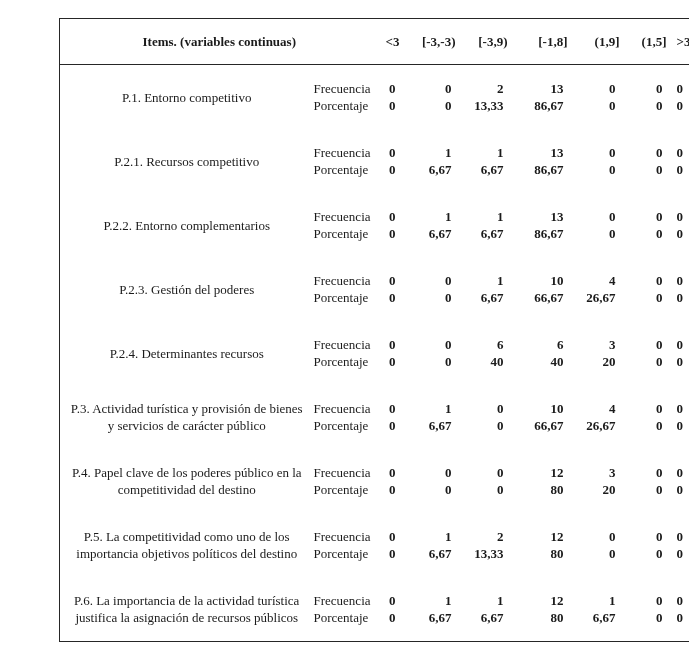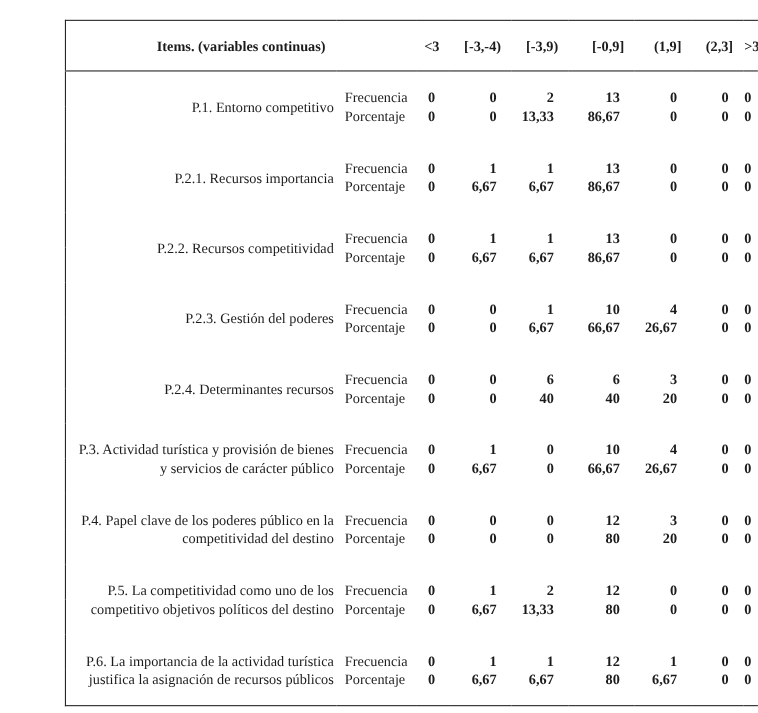--- a/index.html
+++ b/index.html
@@ -46,21 +46,21 @@
   th.num-h  { text-align: right; padding-right: 9px; }
   th.num-h.c7h { padding-right: 25px; }
 
   td {
     font-size: 13px;
     line-height: 15px;
     vertical-align: top;
   }
   td.item {
     vertical-align: middle;
-    text-align: right;
+    text-align: center;
     padding-left: 10px;
     padding-right: 2px;
     white-space: pre;
     line-height: 17px;
   }
   td.type {
     text-align: left;
     padding-left: 8px;
   }
   td.num {
@@ -86,25 +86,25 @@
         <col class="c-b2">
         <col class="c-b3">
       <col class="c-b4">
         <col class="c-b5">
         <col class="c-b6">
     </colgroup>
     <thead>
       <tr>
         <th class="items-h" colspan="2">Items. (variables continuas)</th>
         <th class="num-h">&lt;3</th>
-        <th class="num-h">[-3,-4)</th>
+        <th class="num-h">[-3,-3)</th>
         <th class="num-h">[-3,9)</th>
-        <th class="num-h">[-0,9]</th>
+        <th class="num-h">[-1,8]</th>
         <th class="num-h">(1,9]</th>
-        <th class="num-h">(2,3]</th>
+        <th class="num-h">(1,5]</th>
         <th class="num-h c7h">&gt;3</th>
       </tr>
     </thead>
   <tbody>
         <tr class="freq">
           <td class="item" rowspan="2">P.1. Entorno competitivo</td>
           <td class="type">Frecuencia</td>
           <td class="num">0</td>
           <td class="num">0</td>
           <td class="num">2</td>
@@ -119,21 +119,21 @@
           <td class="num">0</td>
           <td class="num">13,33</td>
           <td class="num">86,67</td>
           <td class="num">0</td>
           <td class="num">0</td>
           <td class="num c7">0</td>
         </tr>
       </tbody>
       <tbody>
         <tr class="freq">
-          <td class="item" rowspan="2">P.2.1. Recursos importancia</td>
+          <td class="item" rowspan="2">P.2.1. Recursos competitivo</td>
           <td class="type">Frecuencia</td>
           <td class="num">0</td>
           <td class="num">1</td>
           <td class="num">1</td>
           <td class="num">13</td>
           <td class="num">0</td>
           <td class="num">0</td>
           <td class="num c7">0</td>
         </tr>
         <tr class="pct">
@@ -142,21 +142,21 @@
           <td class="num">6,67</td>
           <td class="num">6,67</td>
           <td class="num">86,67</td>
           <td class="num">0</td>
           <td class="num">0</td>
           <td class="num c7">0</td>
         </tr>
       </tbody>
       <tbody>
         <tr class="freq">
-          <td class="item" rowspan="2">P.2.2. Recursos competitividad</td>
+          <td class="item" rowspan="2">P.2.2. Entorno complementarios</td>
           <td class="type">Frecuencia</td>
           <td class="num">0</td>
           <td class="num">1</td>
           <td class="num">1</td>
           <td class="num">13</td>
           <td class="num">0</td>
           <td class="num">0</td>
           <td class="num c7">0</td>
         </tr>
         <tr class="pct">
@@ -260,21 +260,21 @@
           <td class="num">0</td>
           <td class="num">80</td>
           <td class="num">20</td>
           <td class="num">0</td>
           <td class="num c7">0</td>
         </tr>
       </tbody>
       <tbody>
         <tr class="freq">
           <td class="item" rowspan="2">P.5. La competitividad como uno de los
-competitivo objetivos políticos del destino</td>
+importancia objetivos políticos del destino</td>
           <td class="type">Frecuencia</td>
           <td class="num">0</td>
           <td class="num">1</td>
           <td class="num">2</td>
           <td class="num">12</td>
           <td class="num">0</td>
           <td class="num">0</td>
           <td class="num c7">0</td>
         </tr>
         <tr class="pct">

